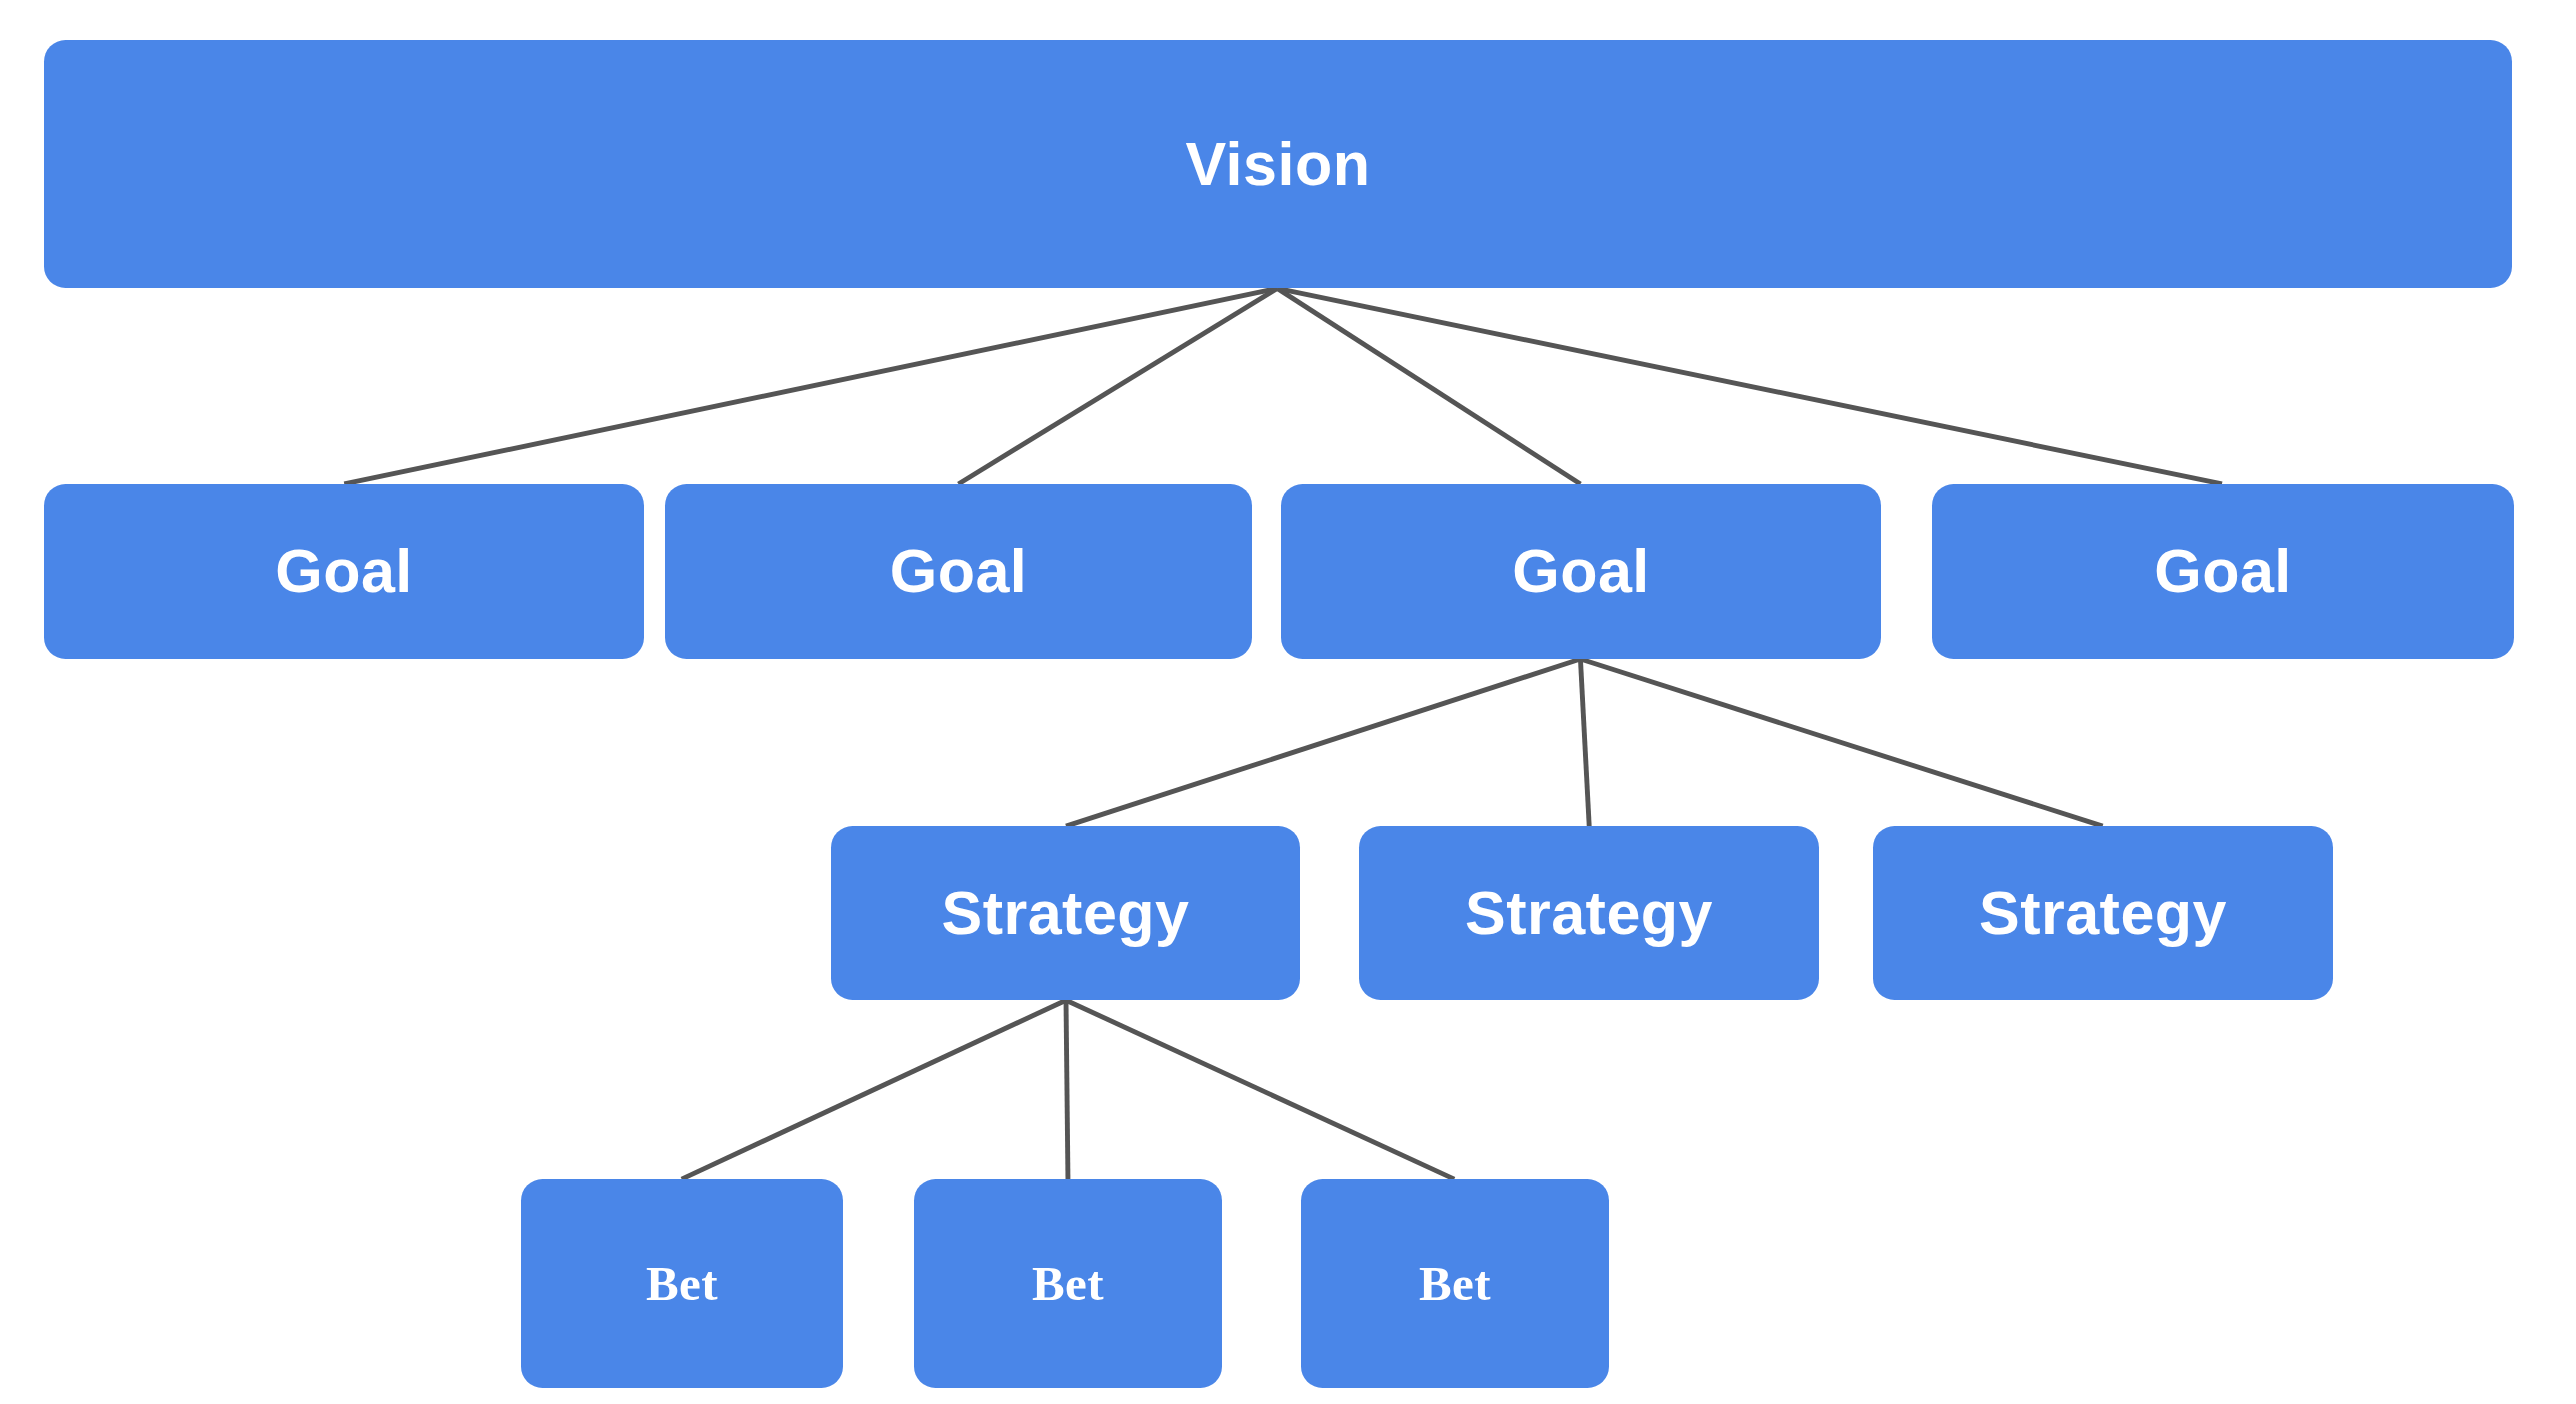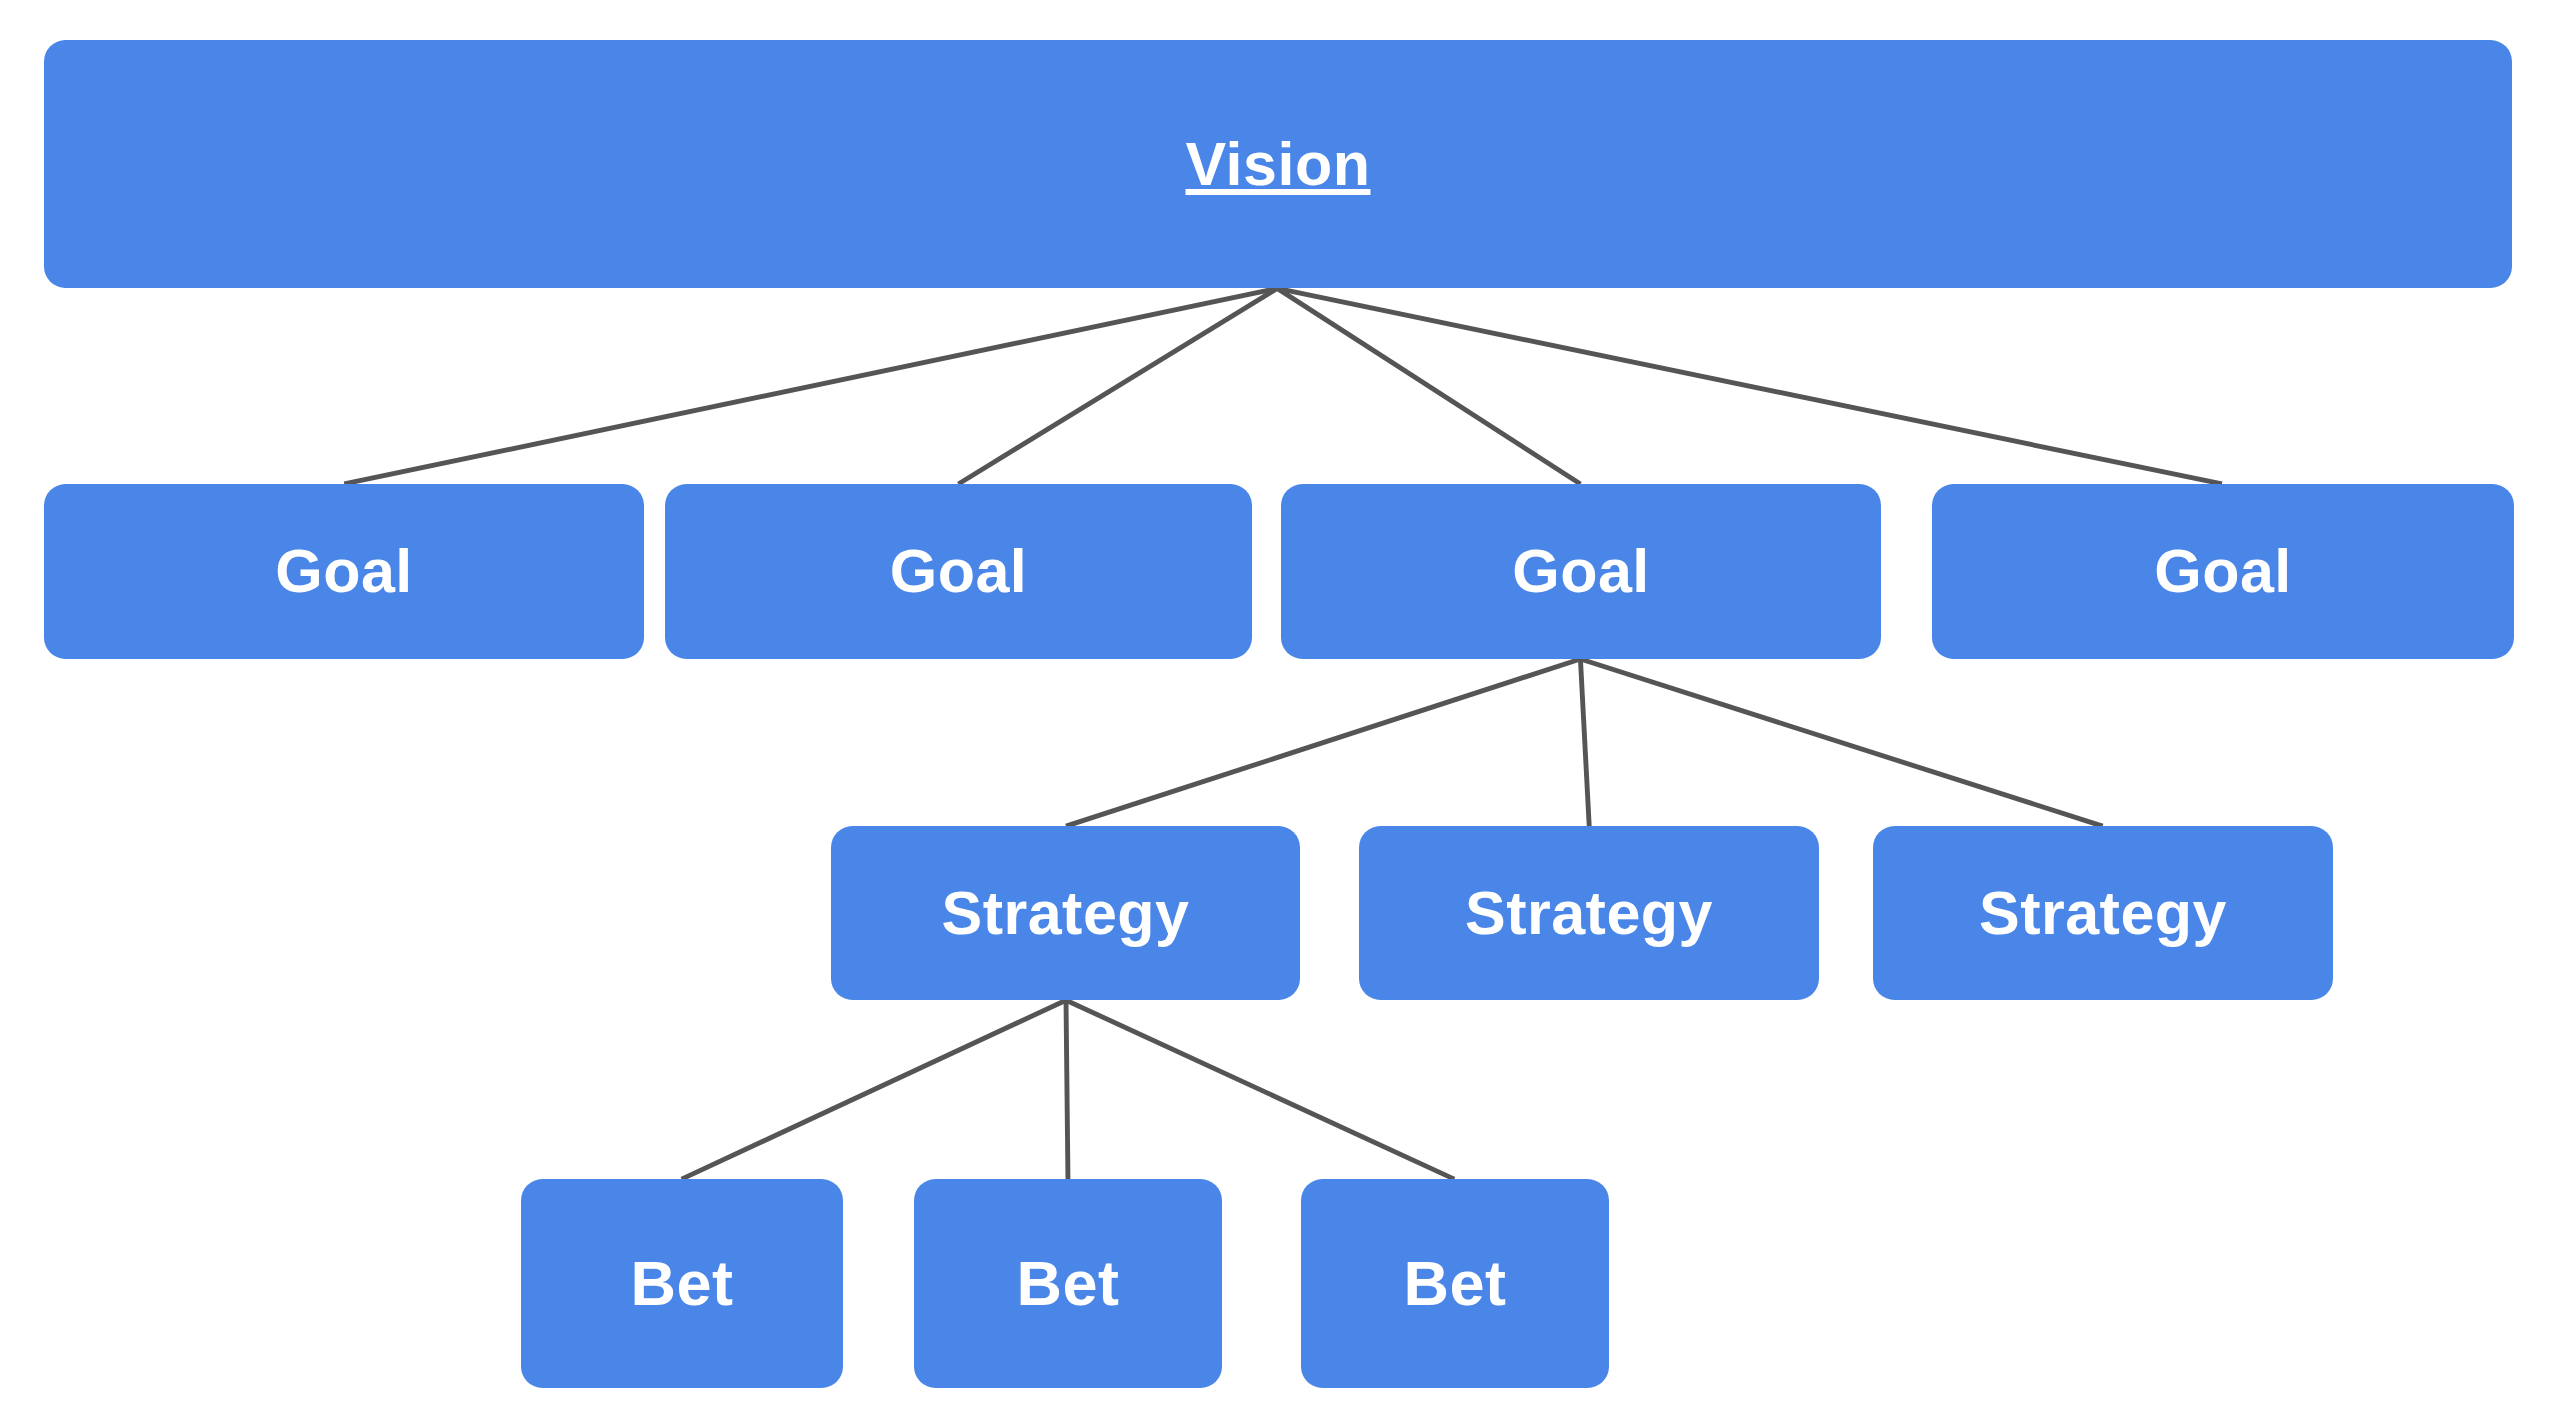--- a/index.html
+++ b/index.html
@@ -34,24 +34,24 @@
     justify-content: center;
     color: #ffffff;
     background: #4a86e8;
     border-radius: 21.5px;
     font-weight: bold;
     line-height: 1;
     letter-spacing: 0.5px;
     white-space: nowrap;
     user-select: none;
   }
-  .node.level-vision   { font-size: 61px; border-radius: 21.5px; text-decoration: underline; }
+  .node.level-vision   { font-size: 61px; border-radius: 21.5px; }
   .node.level-goal     { font-size: 61px; border-radius: 21.5px; }
   .node.level-strategy { font-size: 61px; border-radius: 21.5px; text-align: center; }
-  .node.level-bet      { font-size: 63px; border-radius: 21.5px; }
+  .node.level-bet      { font-size: 49px; border-radius: 21.5px; font-family: Liberation Serif, serif; }
   .node-label {
     display: block;
     pointer-events: none;
   }
 </style>
 </head>
 <body>
 
 <div id="canvas" style="width: 2576px; height: 1404px; background: rgb(255, 255, 255);">
 

